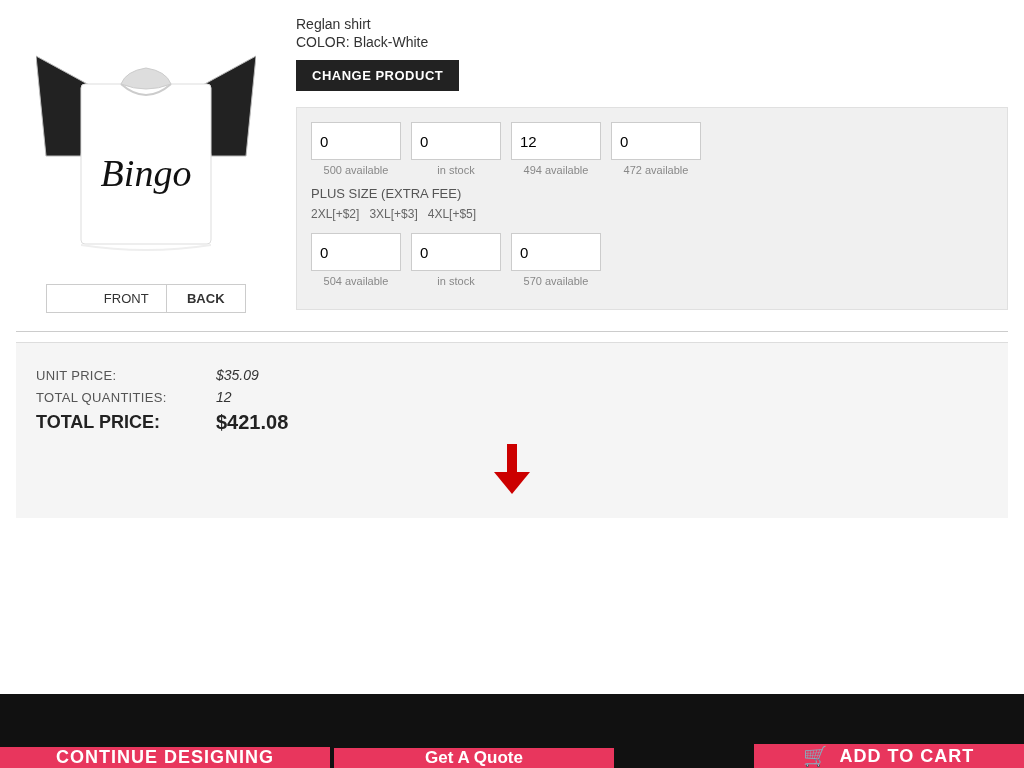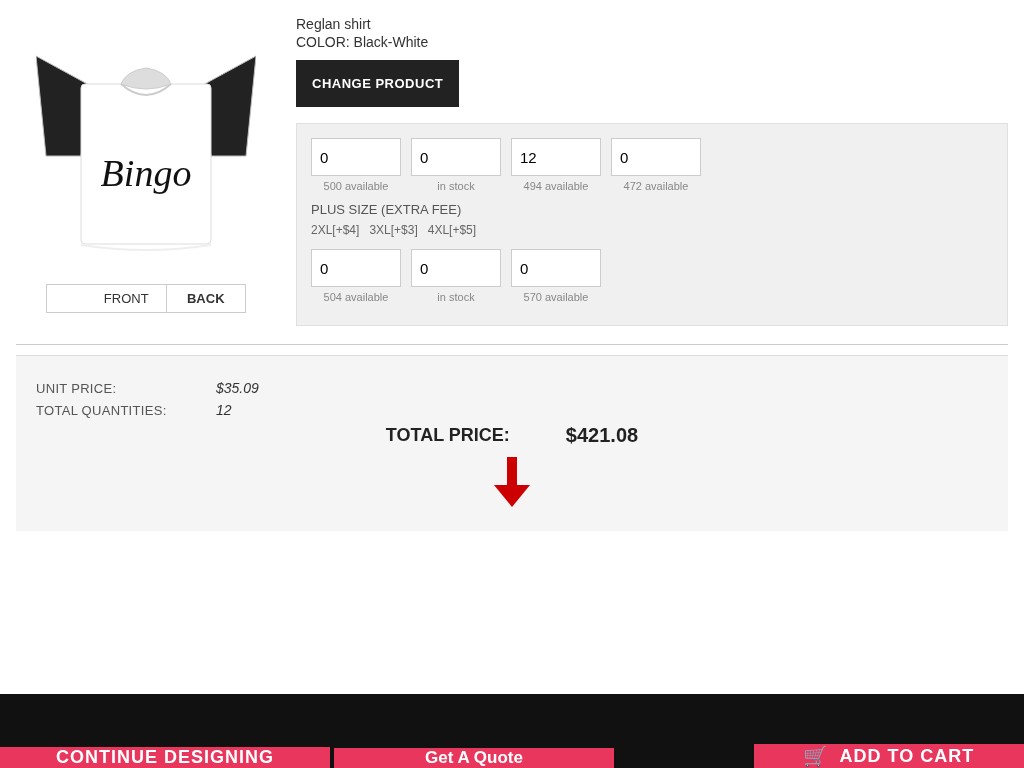--- a/index.html
+++ b/index.html
@@ -88,21 +88,21 @@
     .product-color {
       font-size: 14px;
       color: #333;
       margin-bottom: 10px;
     }
 
     .change-product-btn {
       background: #222;
       color: #fff;
       border: none;
-      padding: 16px 16px;
+      padding: 8px 16px;
       font-size: 13px;
       font-weight: bold;
       cursor: pointer;
       letter-spacing: 0.5px;
       margin-bottom: 16px;
     }
 
     .sizes-grid-container {
       background: #f0f0f0;
       padding: 14px;
@@ -181,21 +181,20 @@
     .price-value {
       color: #333;
       font-size: 14px;
       font-style: italic;
     }
 
     .total-price-row {
       display: flex;
       align-items: center;
       margin-top: 4px;
-      justify-content: center;
     }
 
     .total-label {
       color: #222;
       font-size: 18px;
       font-weight: bold;
       width: 180px;
     }
 
     .total-value {
@@ -322,21 +321,21 @@
           <div class="size-cell">
             <input class="size-input" type="text" value="0" style="">
             <div class="size-availability">472 available</div>
           </div>
         </div>
 
         <div class="plus-size-label">PLUS SIZE (EXTRA FEE)</div>
 
         <div class="sizes-row">
           <div class="size-cell">
-            <div class="size-label">2XL[+$4]</div>
+            <div class="size-label">2XL[+$2]</div>
           </div>
           <div class="size-cell">
             <div class="size-label">3XL[+$3]</div>
           </div>
           <div class="size-cell">
             <div class="size-label">4XL[+$5]</div>
           </div>
         </div>
         <div class="sizes-row">
           <div class="size-cell">

